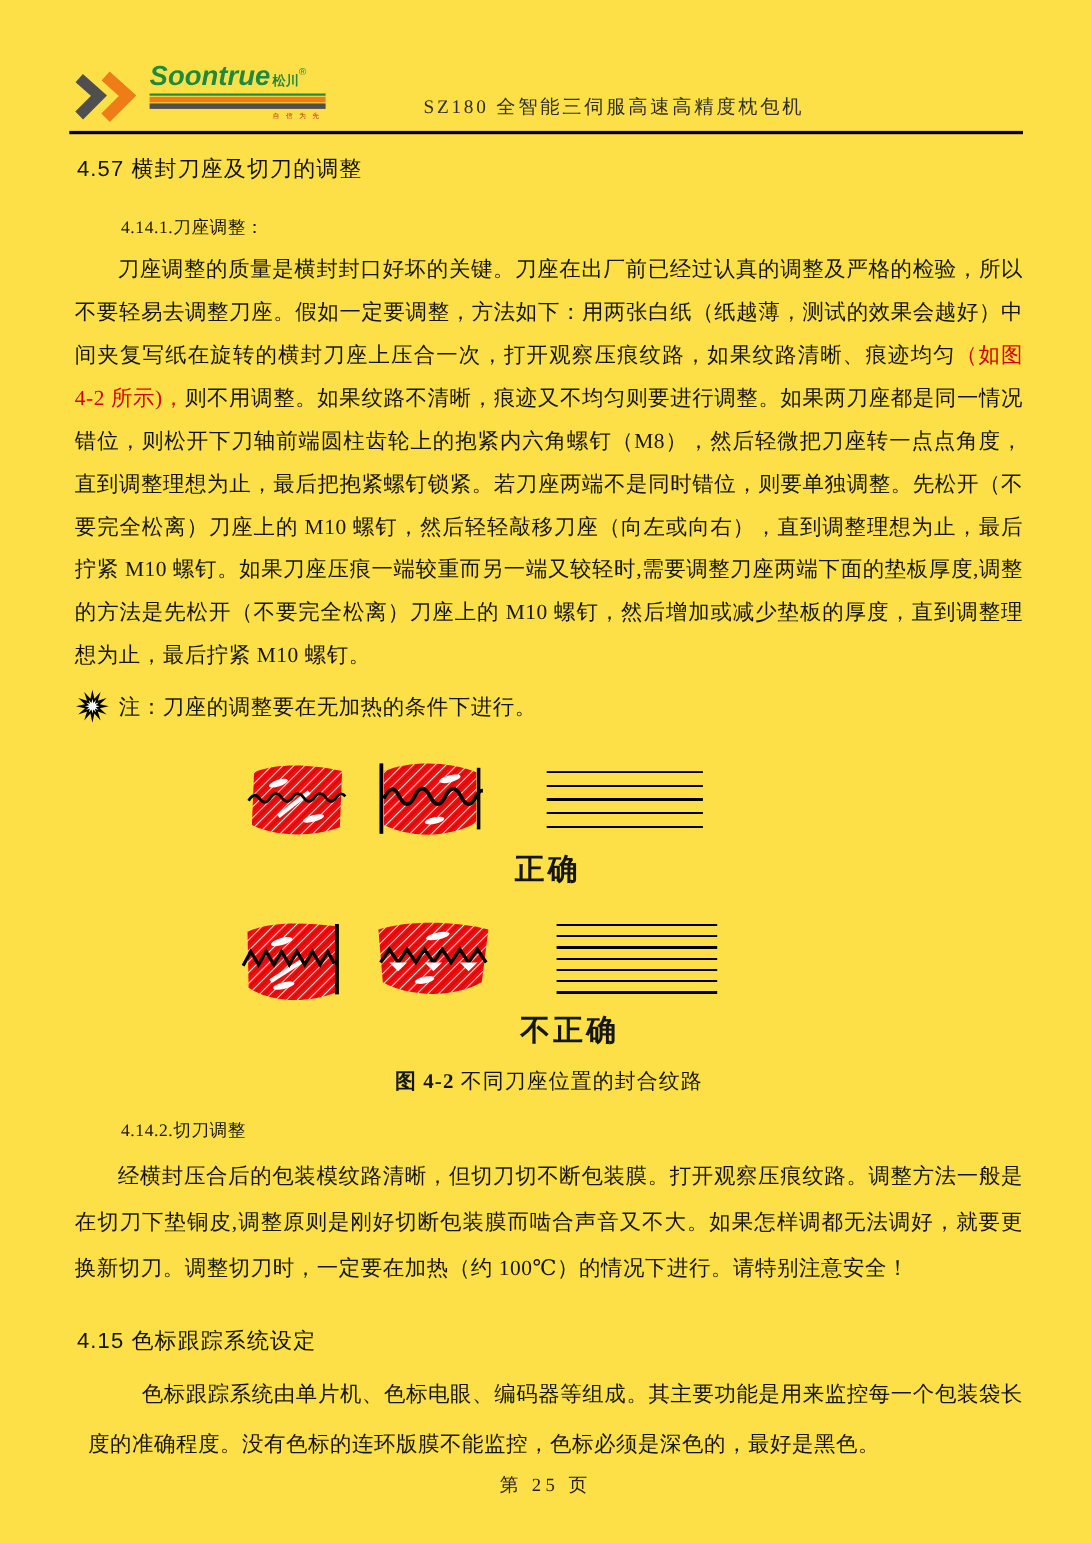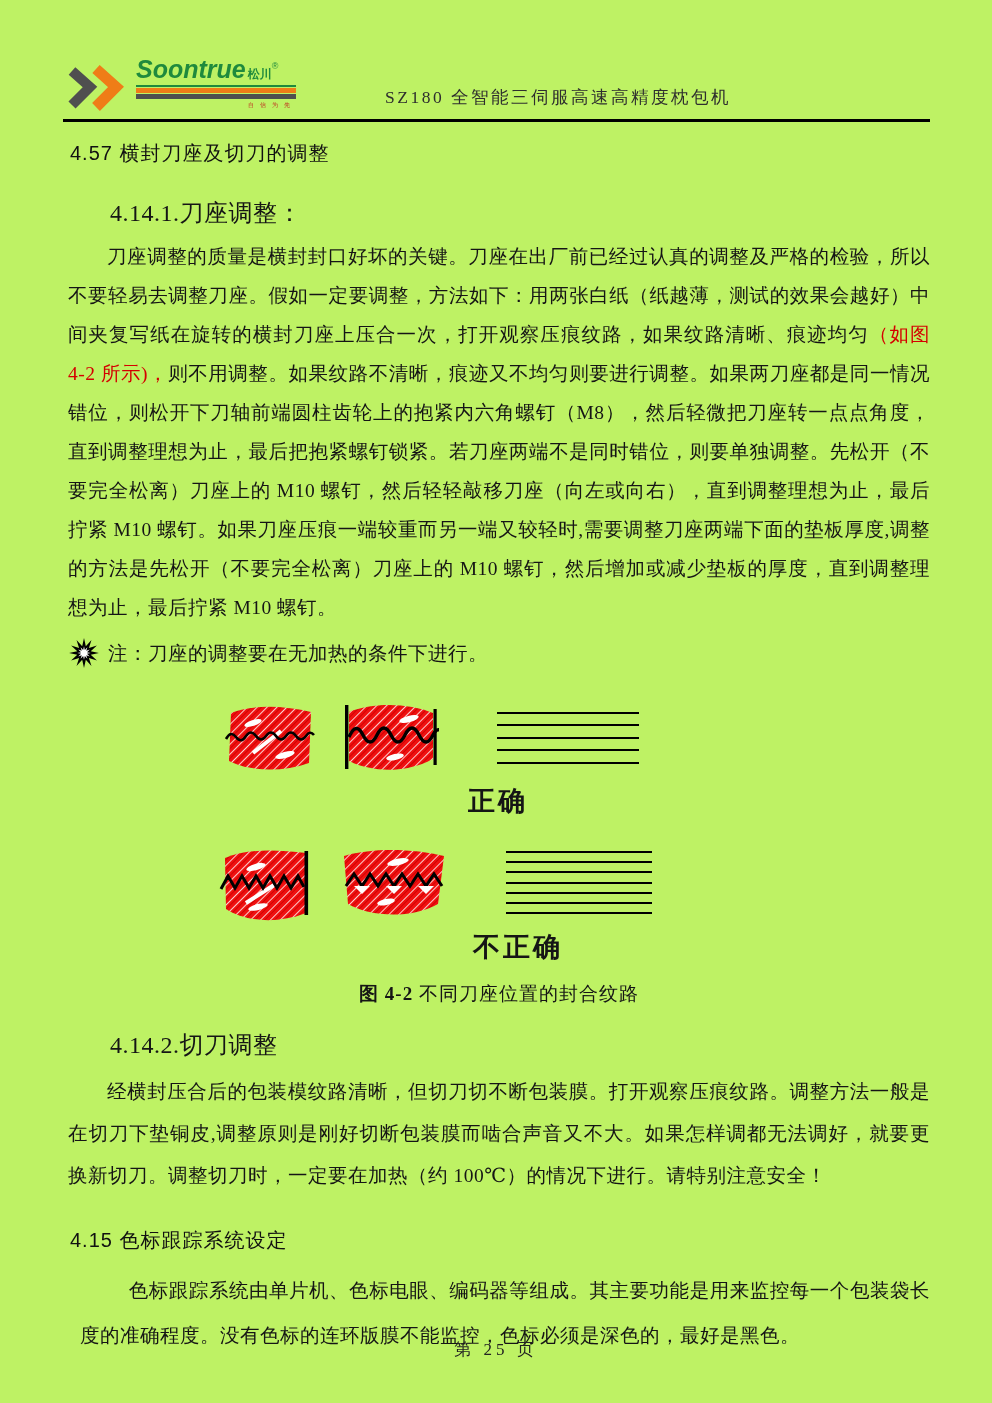--- a/index.html
+++ b/index.html
@@ -1,17 +1,17 @@
 <!DOCTYPE html>
 <html><head>
 <meta charset="utf-8">
 <style>
   html,body{margin:0;padding:0;background:#e8e8e8;}
   .page{
-    width:992px;height:1403px;background:#bef264;margin:0 auto;position:relative;
+    width:992px;height:1403px;background:#fde047;margin:0 auto;position:relative;
     font-family:"Liberation Serif","DejaVu Serif",serif;color:#151515;overflow:hidden;
   }
   .content{padding:0 62px 0 68px;}
   
   .header{display:flex;align-items:flex-end;padding:55px 62px 6px 68px;}
   .logo{width:225px;position:relative;}
   .logo-row{display:flex;align-items:flex-start;}
   .chevrons{display:flex;margin-top:6px;}
   .logo-text-block{margin-left:6px;}
   .brand-line{display:flex;align-items:baseline;font-family:"Liberation Sans","DejaVu Sans",sans-serif;}
@@ -26,21 +26,21 @@
     font-size:17.5px;color:#2e2e2e;letter-spacing:2.5px;margin-left:92px;padding-bottom:2px;
     white-space:nowrap;
     text-align:right;
   }
   .header-rule{height:3px;background:#000;margin:2px 62px 0 63px;}
   
   .sec-title{
     font-family:"Liberation Sans","DejaVu Sans",sans-serif;
     font-size:20px;color:#111;margin:18px 0 0 2px;letter-spacing:1px;
   }
-  .sub-title{font-size:24px;margin:30px 0 0 42px;letter-spacing:.5px;}
+  .sub-title{font-size:16px;margin:30px 0 0 42px;letter-spacing:.5px;}
   .body-p{
     font-size:19.5px;line-height:39px;text-align:justify;margin:8px 0 0 0;
     text-indent:2em;letter-spacing:.5px;
   }
   .red{color:#d40000;}
   .note-line{display:flex;align-items:center;margin:6px 0 0 0;height:40px;}
   .note-icon{width:32px;height:32px;flex:0 0 32px;margin-right:8px;}
   .note-text{font-size:19.5px;letter-spacing:.5px;}
   
   .figure{margin-top:26px;}

